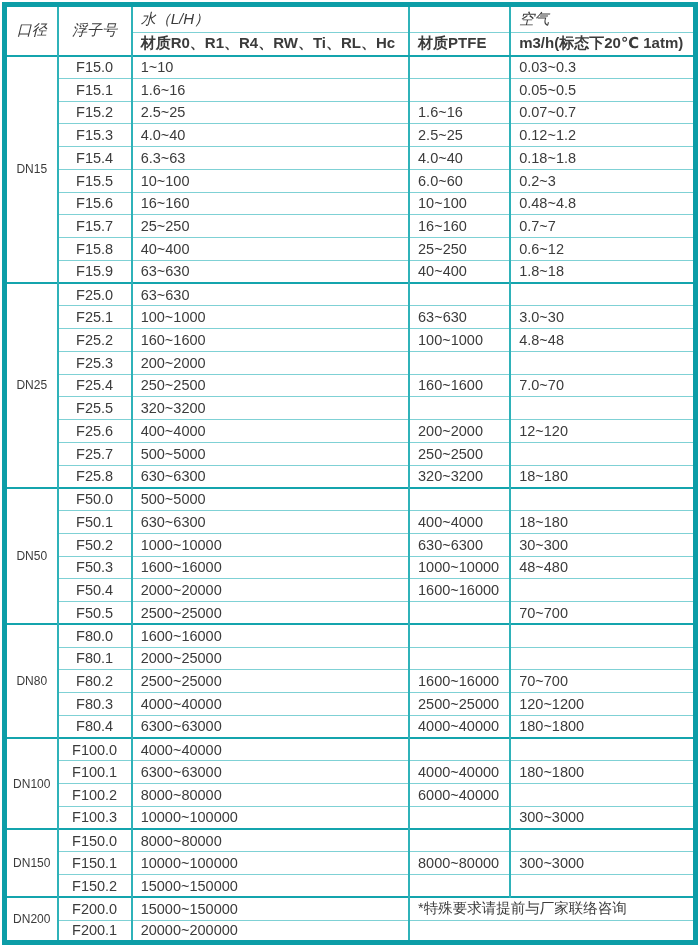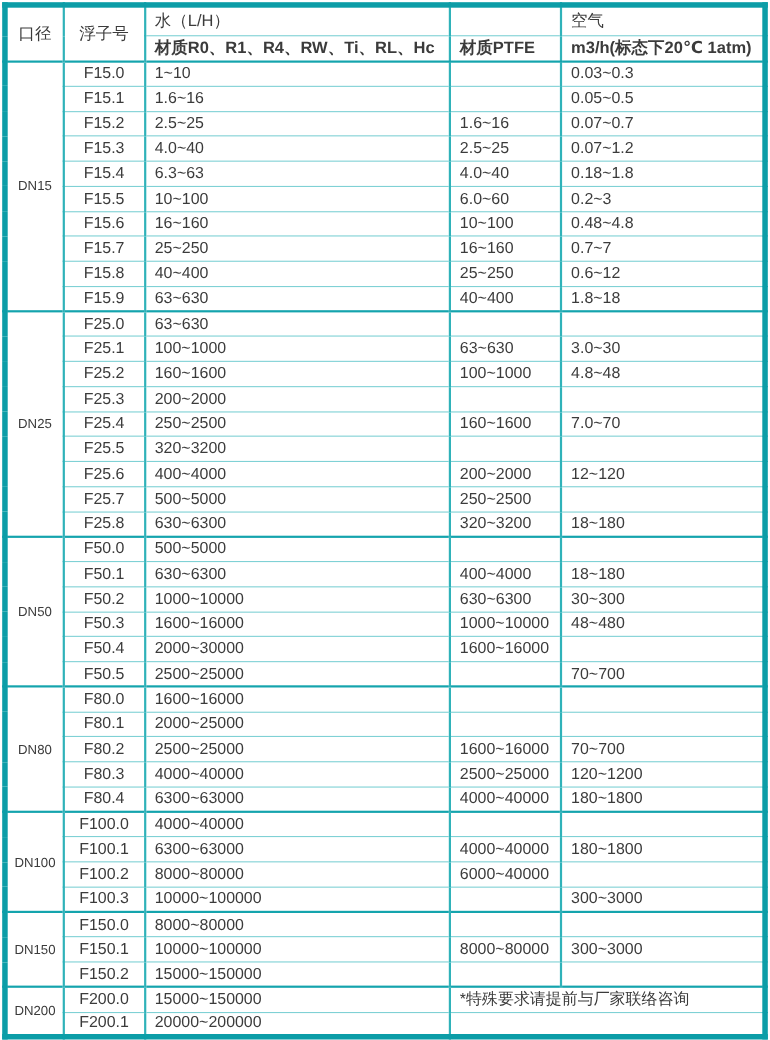--- a/index.html
+++ b/index.html
@@ -30,21 +30,21 @@
     border-bottom:1px solid var(--thin);
     font-weight:normal;
     font-size:14.5px;
     color:var(--text);
     padding:0 2px 0 8px;
     text-align:left;
     white-space:nowrap;
     overflow:hidden;
     vertical-align:middle;
   }
-  thead tr.h1{height:28px;}
+  thead tr.h1{height:28px;font-style:italic;}
   thead tr.h2{height:23px;}
   thead th{font-size:15px;}
   thead tr.h2 th{border-bottom:2px solid var(--strong);font-weight:bold;}
   tbody tr{height:22.75px;}
   tbody tr.group-start td{border-top:2px solid var(--strong);}
   td.c-dia{text-align:center;padding:0;font-size:12px;}
   td.c-float{text-align:center;padding:0;}
   th.c-center{text-align:center;padding:0;}
   td.c-note{padding-left:8px;}
 </style>
@@ -90,21 +90,21 @@
       <tr>
         <td class="c-float">F15.2</td>
         <td>2.5~25</td>
         <td>1.6~16</td>
         <td>0.07~0.7</td>
       </tr>
       <tr>
         <td class="c-float">F15.3</td>
         <td>4.0~40</td>
         <td>2.5~25</td>
-        <td>0.07~1.2</td>
+        <td>0.12~1.2</td>
       </tr>
       <tr>
         <td class="c-float">F15.4</td>
         <td>6.3~63</td>
         <td>4.0~40</td>
         <td>0.18~1.8</td>
       </tr>
       <tr>
         <td class="c-float">F15.5</td>
         <td>10~100</td>
@@ -210,21 +210,21 @@
         <td>30~300</td>
       </tr>
       <tr>
         <td class="c-float">F50.3</td>
         <td>1600~16000</td>
         <td>1000~10000</td>
         <td>48~480</td>
       </tr>
       <tr>
         <td class="c-float">F50.4</td>
-        <td>2000~30000</td>
+        <td>2000~20000</td>
         <td>1600~16000</td>
         <td></td>
       </tr>
       <tr>
         <td class="c-float">F50.5</td>
         <td>2500~25000</td>
         <td></td>
         <td>70~700</td>
       </tr>
       <tr class="group-start">

